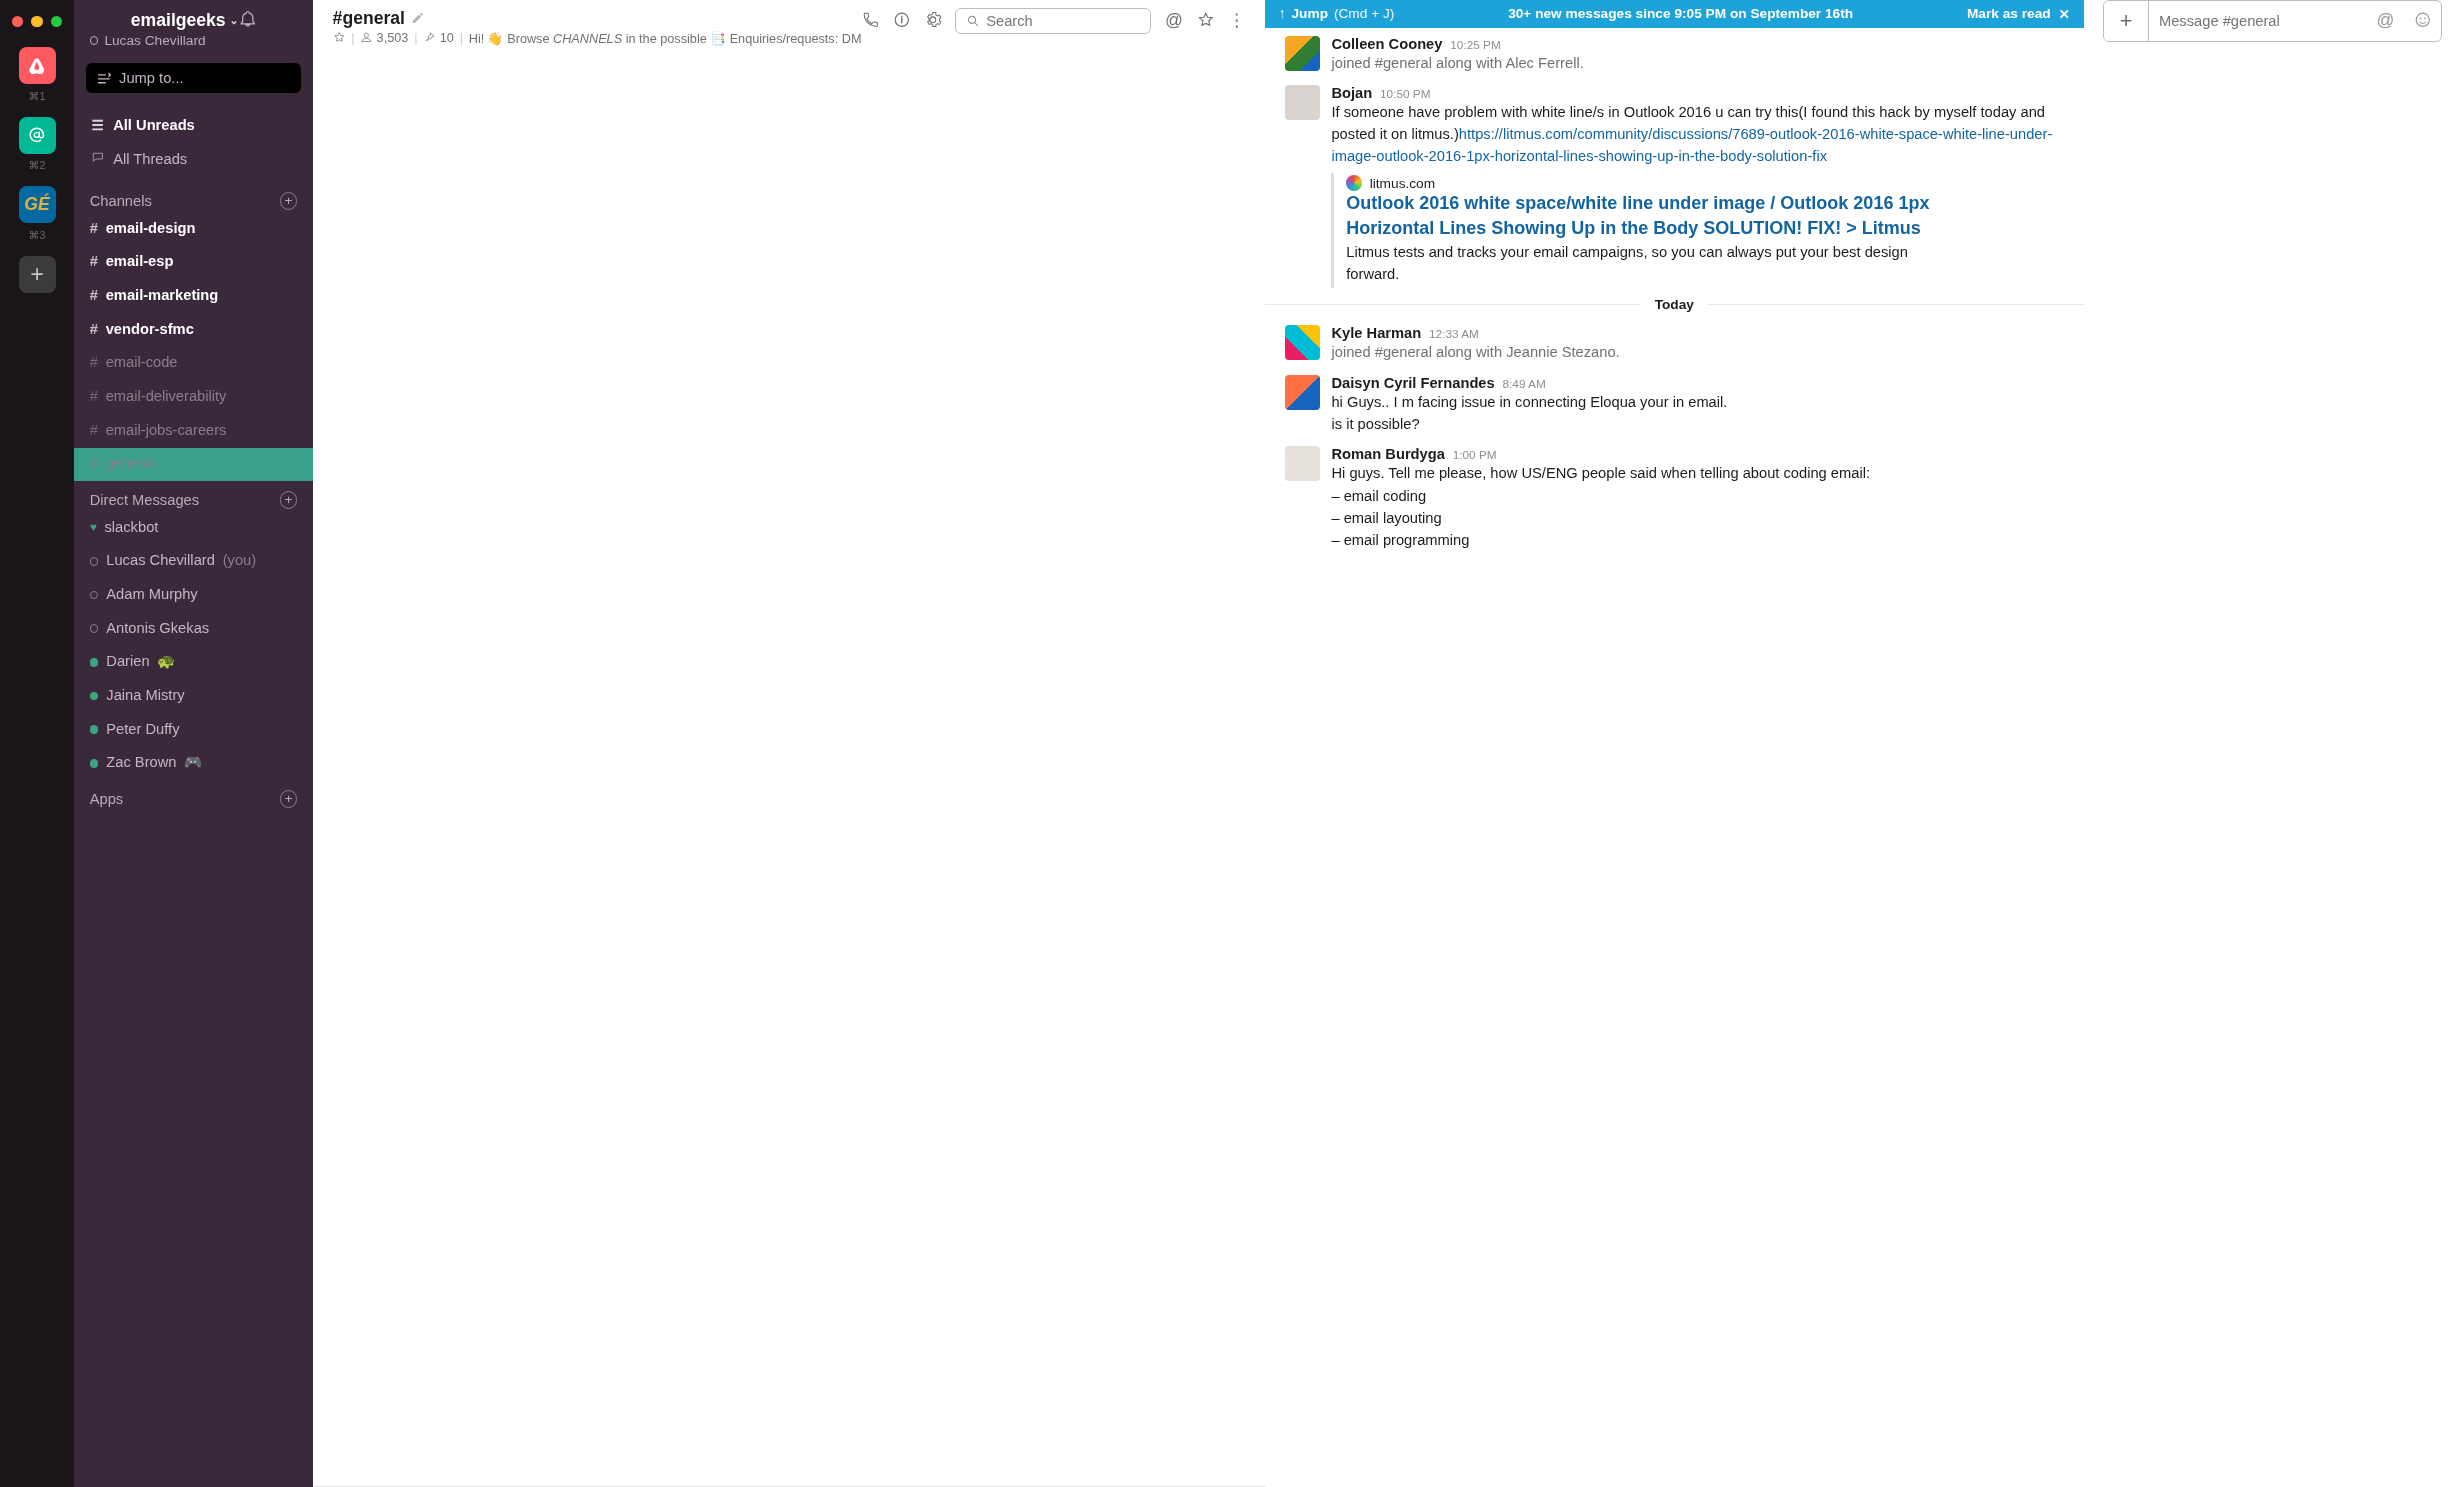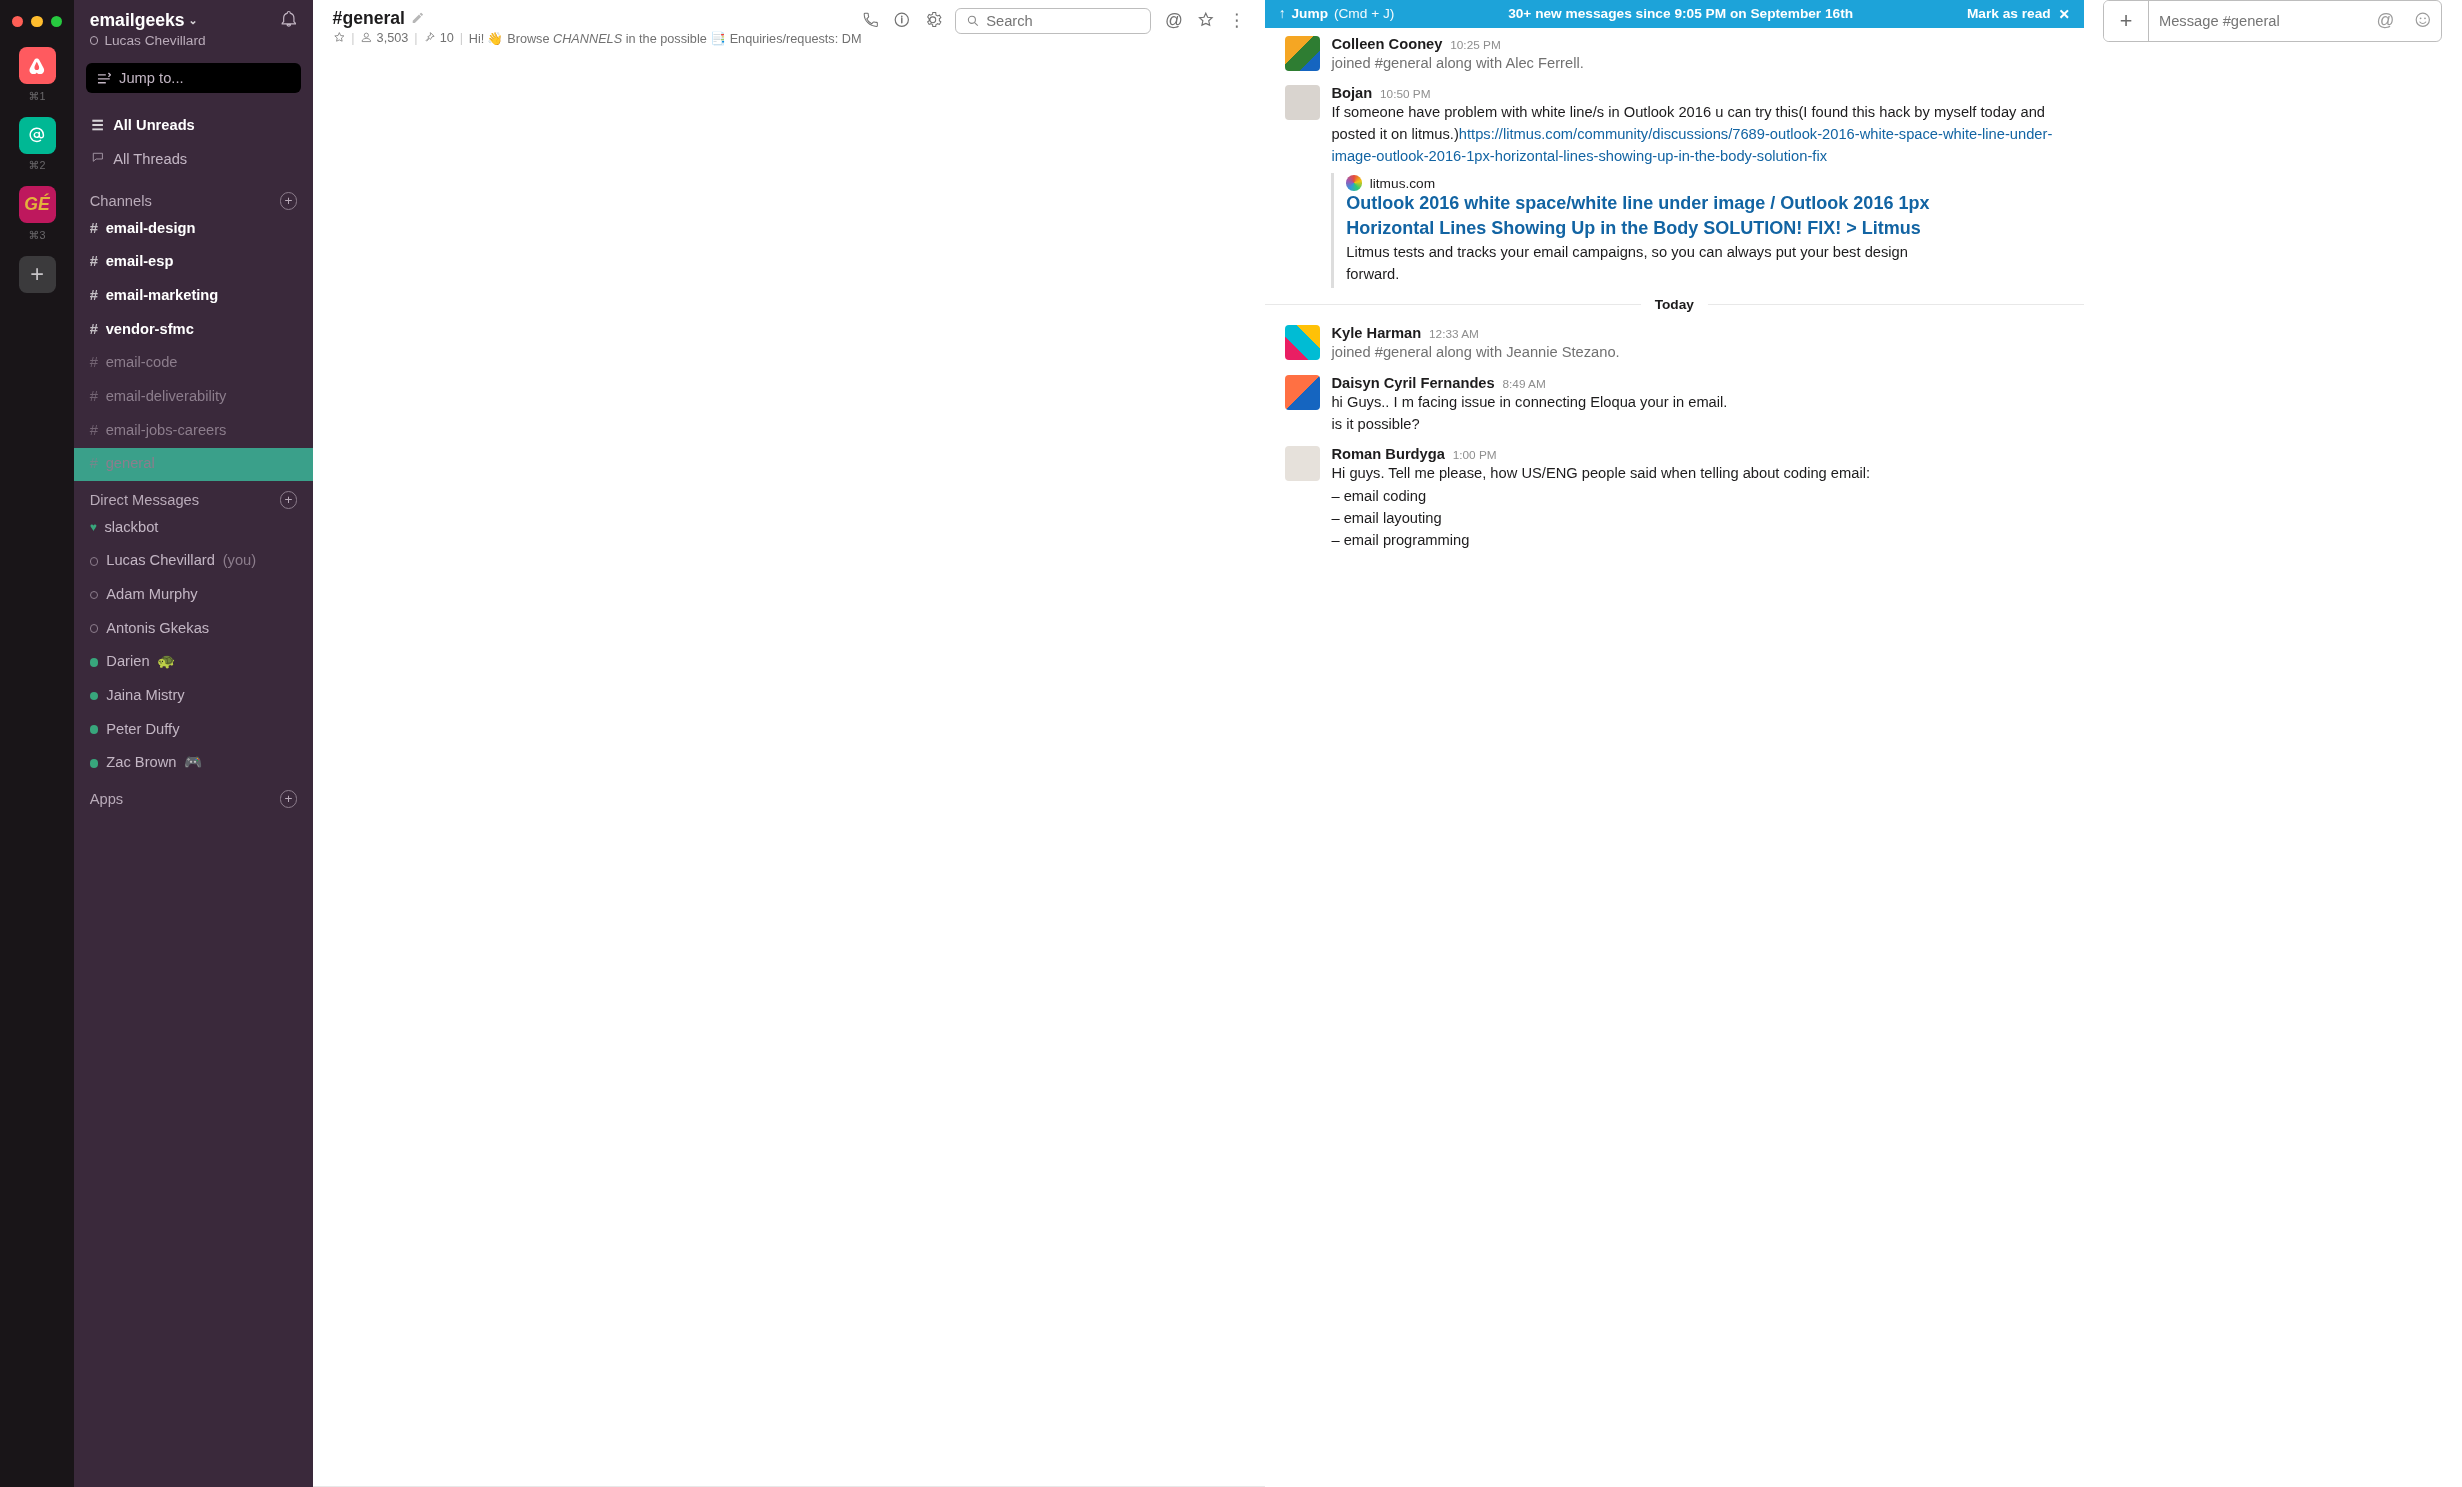--- a/index.html
+++ b/index.html
@@ -25,21 +25,21 @@
 .tl-red { background: #ff5f56; }
 .tl-yellow { background: #ffbd2e; }
 .tl-green { background: #27c93f; }
 .rail-item {
   width: 37px; height: 37px; border-radius: 7.8px; margin-bottom: 5.9px;
   display: flex; align-items: center; justify-content: center;
   font-size: 17.6px; font-weight: 700; cursor: pointer;
 }
 .rail-airbnb { background: #ff5a5f; color: #fff; }
 .rail-green { background: #00b894; color: #fff; }
-.rail-ge { background: #be185d; color: #e3b23c; font-style: italic; }
+.rail-ge { background: #0369a1; color: #e3b23c; font-style: italic; }
 .rail-add { background: #3b3a3c; color: #c7c5c8; font-size: 23.5px; font-weight: 400; }
 .rail-label { color: #6a686b; font-size: 10.8px; margin-bottom: 13.7px; }
 
 
 .sidebar {
   width: 239px;
   background: #3f0e40;
   background: #3a2b3c;
   color: #c3b6c4;
   display: flex;
@@ -49,21 +49,21 @@
 }
 .sidebar { background: #3e2e40; }
 .sidebar { background: #3c2a3e; }
 .sidebar { background: #3a2a3c; }
 .sidebar { background: #3b2b3d; }
 .sidebar { background: #3a293b; }
 
 .ws-header { padding: 9.8px 15.7px 5.9px; }
 .ws-name { color: #fff; font-weight: 900; font-size: 17.6px; display: flex; align-items: center; gap: 3.9px; cursor: pointer;}
 .ws-chev { font-size: 10.8px; opacity: .8; }
-.ws-header-row { display:flex; justify-content:space-between; align-items:center;}
+.ws-header-row { display:flex; justify-content:center; align-items:center;}
 .bell-icon { color: #c3b6c4; cursor:pointer; font-size: 17.6px;}
 .ws-user { display:flex; align-items:center; gap:5.9px; padding-top: 2px; font-size: 13.7px; color:#b9abb9;}
 .presence { width:8.8px; height:8.8px; border:1.5px solid #b9abb9; border-radius:50%; display:inline-block;}
 
 .jump-box {
   margin: 9.8px 11.8px; background: #000000; border-radius:5.9px;
   padding: 6.9px 9.8px; color:#c3b6c4; font-size:14.7px; cursor:pointer;
   display:flex; align-items:center; gap:7.8px;
 }
 

